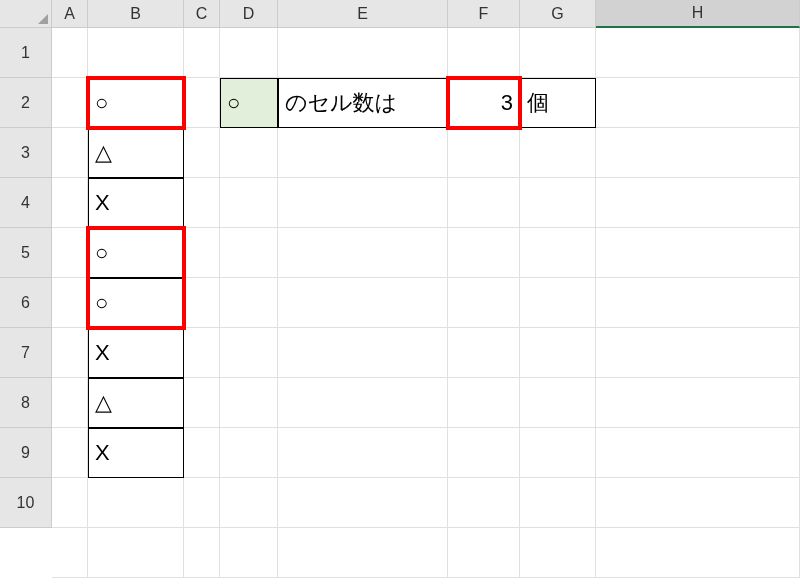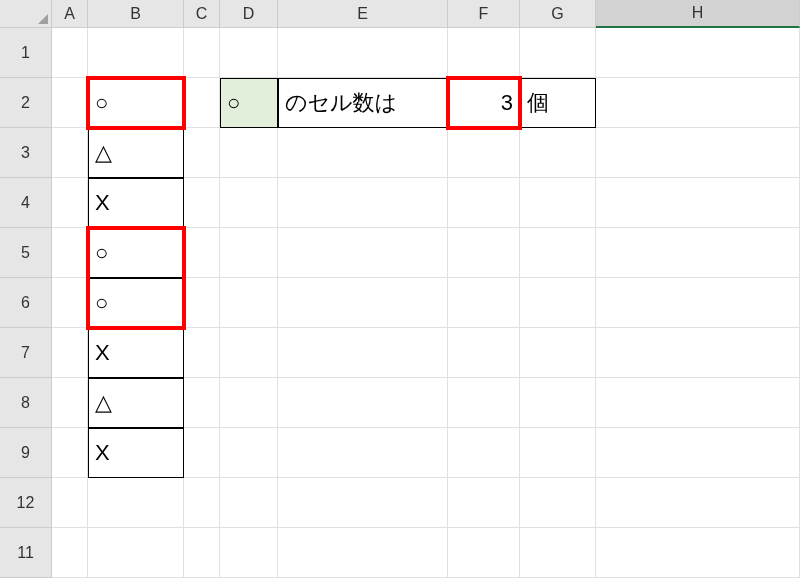--- a/index.html
+++ b/index.html
@@ -124,22 +124,21 @@
   <div class="row-headers" id="rowheaders">
       <div class="row-h" style="height: 50px;">1</div>
       <div class="row-h" style="height: 50px;">2</div>
       <div class="row-h" style="height: 50px;">3</div>
       <div class="row-h" style="height: 50px;">4</div>
       <div class="row-h" style="height: 50px;">5</div>
       <div class="row-h" style="height: 50px;">6</div>
       <div class="row-h" style="height: 50px;">7</div>
       <div class="row-h" style="height: 50px;">8</div>
       <div class="row-h" style="height: 50px;">9</div>
-      <div class="row-h" style="height: 50px;">12</div>
-      <div class="row-h" style="height: 50px;">11</div>
+      <div class="row-h" style="height: 50px;">10</div>
     </div>
   <div class="cells" id="cells">
       <div class="cell" style="left: 0px; top: 0px; width: 36px; height: 50px;"></div>
       <div class="cell" style="left: 0px; top: 50px; width: 36px; height: 50px;"></div>
       <div class="cell" style="left: 0px; top: 100px; width: 36px; height: 50px;"></div>
       <div class="cell" style="left: 0px; top: 150px; width: 36px; height: 50px;"></div>
       <div class="cell" style="left: 0px; top: 200px; width: 36px; height: 50px;"></div>
       <div class="cell" style="left: 0px; top: 250px; width: 36px; height: 50px;"></div>
       <div class="cell" style="left: 0px; top: 300px; width: 36px; height: 50px;"></div>
       <div class="cell" style="left: 0px; top: 350px; width: 36px; height: 50px;"></div>

